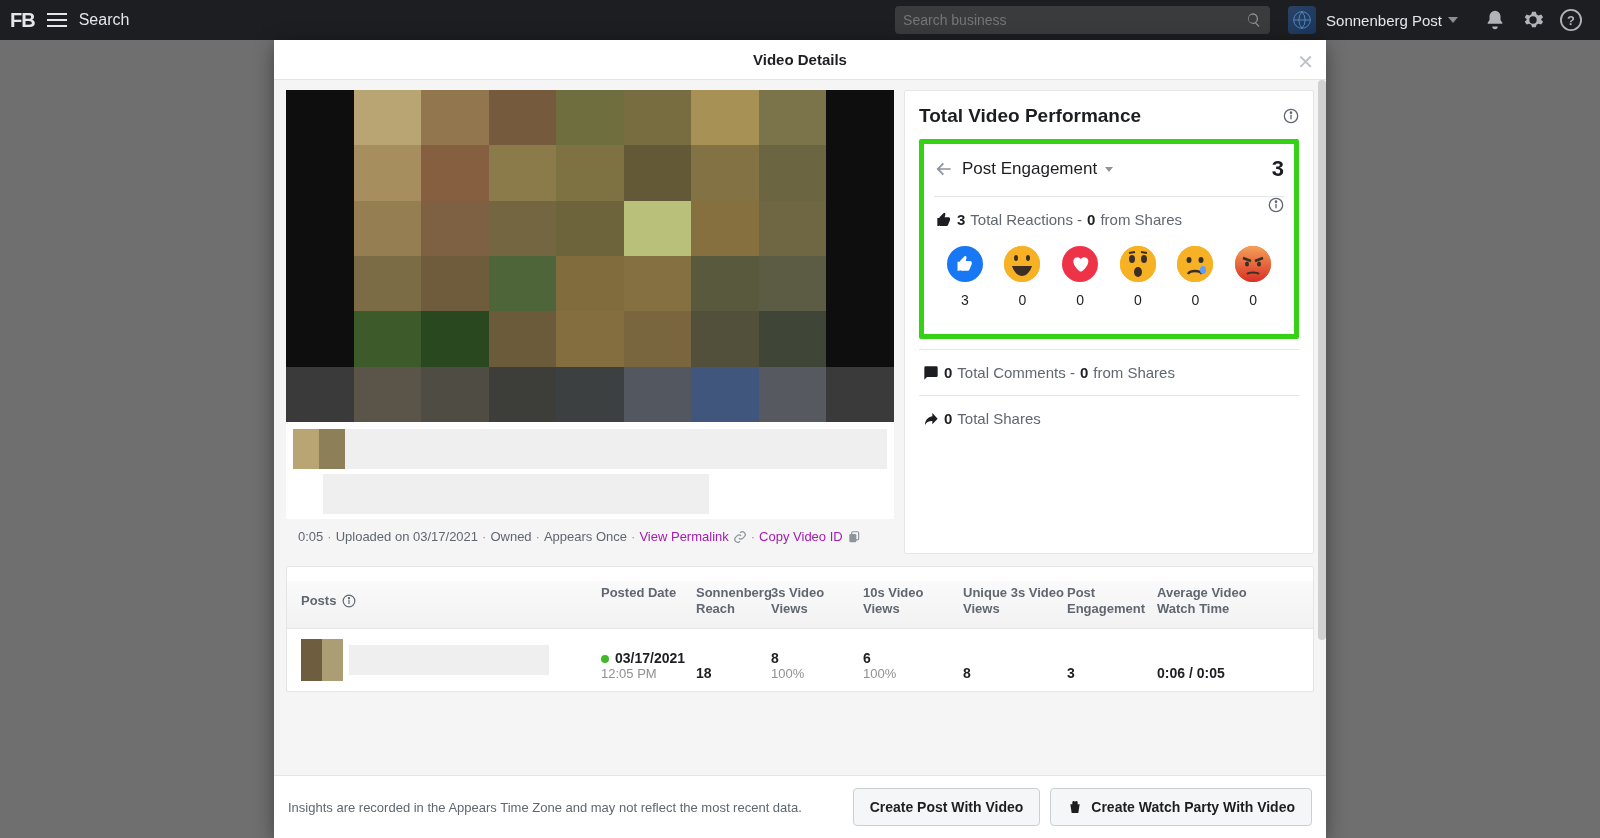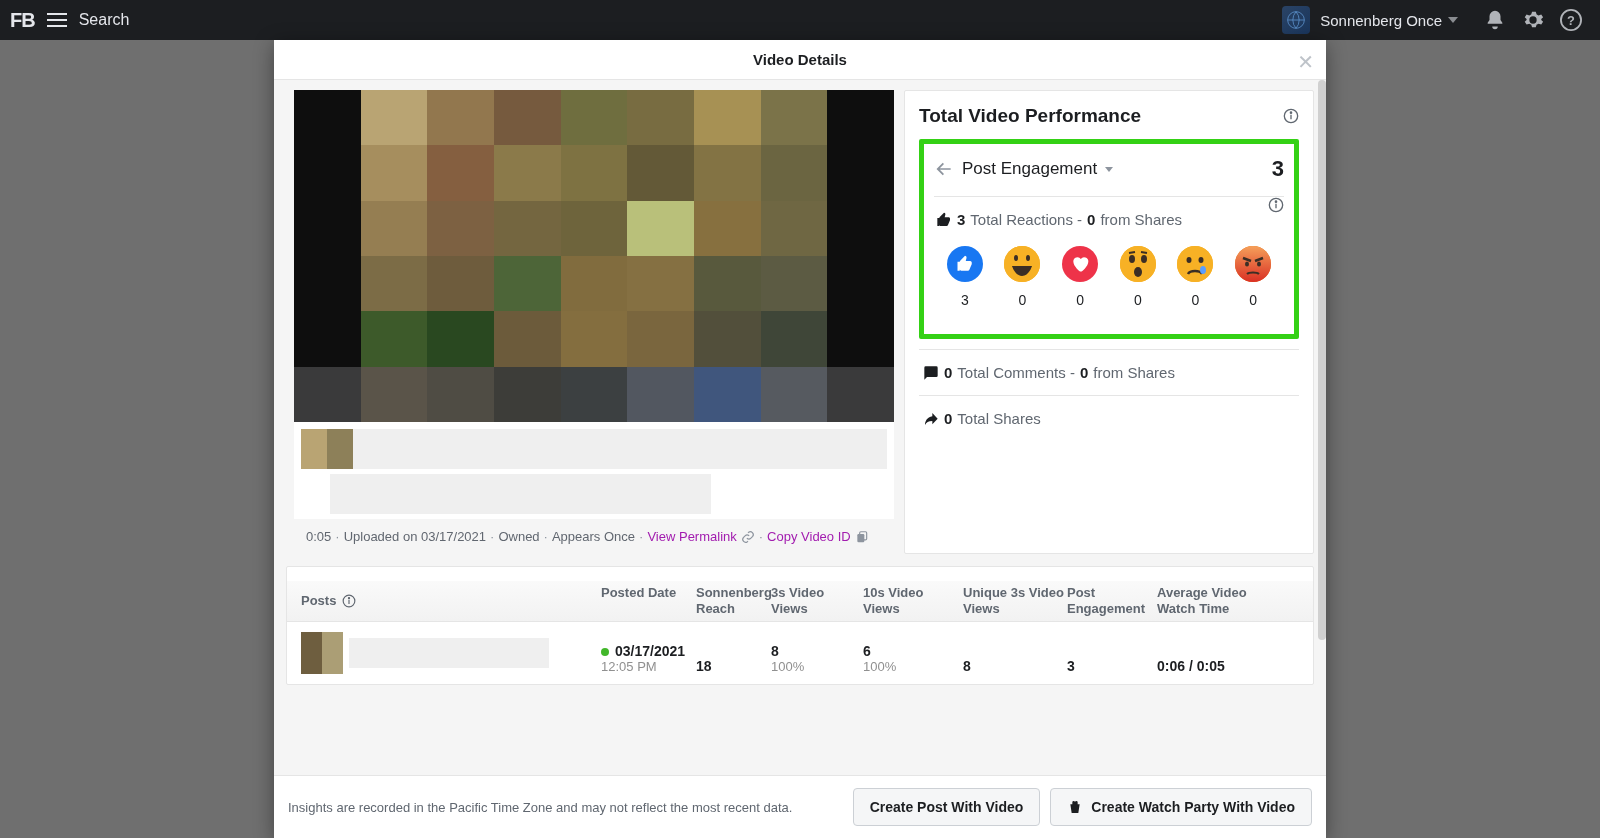--- a/index.html
+++ b/index.html
@@ -16,21 +16,21 @@
 .account-badge { width: 28px; height: 28px; border-radius: 4px; margin: 0 10px 0 18px; background: linear-gradient(135deg, #2a4365, #1a365d); display:flex; align-items:center; justify-content:center;}
 .account-name { font-size: 15px; color: #e4e6eb; margin-right: 6px; }
 .chev-down { width: 0; height: 0; border-left: 5px solid transparent; border-right: 5px solid transparent; border-top: 6px solid #8a8d91; margin-right: 18px; }
 .top-icon { width: 22px; height: 22px; color: #b0b3b8; margin: 0 8px; }
 .modal { position: absolute; top: 40px; left: 50%; transform: translateX(-50%); width: 1052px; background: #f5f5f5; border-radius: 4px 4px 0 0; box-shadow: 0 4px 20px rgba(0,0,0,.4); height: 798px; display: flex; flex-direction: column;}
 .modal-header { background: #fff; border-bottom: 1px solid #e5e5e5; height: 40px; display: flex; align-items: center; justify-content: center; position: relative; }
 .modal-header h2 { font-size: 15px; font-weight: 700; color: #1c1e21; }
 .modal-close { position: absolute; right: 12px; top: 10px; color: #bec3c9; font-size: 20px; cursor: pointer; }
 .modal-body { flex: 1; overflow: hidden; padding: 10px 12px 0 12px; display: flex; flex-direction: column; gap: 12px; position: relative;}
 .upper { display: flex; gap: 10px; }
-.video-area { flex: 1; display: flex; flex-direction: column; margin-left: 8px; }
+.video-area { flex: 1; display: flex; flex-direction: column; }
 .video-thumb { width: 100%; height: 332px; display: grid; grid-template-columns: repeat(9, 1fr); grid-template-rows: repeat(6, 1fr); }
 .redact-rows { background: #fff; padding: 7px 7px 0 7px;}
 .red-row { height: 40px; background: #efefef; margin-bottom: 5px; display:flex;}
 .red-thumb { width:52px; height:100%; display:grid; grid-template-columns:1fr 1fr;}
 .meta-line { padding: 10px 12px; font-size: 13px; color: #616770; display: flex; align-items: center; flex-wrap: wrap; gap: 4px; }
 .meta-sep { color: #8d949e; }
 .meta-link { color: #a21caf; }
 .perf-panel { width: 410px; background: #fff; border: 1px solid #e5e5e5; border-radius: 2px; padding: 14px 14px 0 14px; position: relative;}
 .perf-title-row{display:flex; align-items:center; justify-content:space-between; margin-bottom:12px;}
 .perf-title { font-size: 19px; font-weight: 800; color: #1c1e21; }
@@ -50,21 +50,21 @@
 .react-emoji { width: 36px; height: 36px; border-radius: 50%; display:flex; align-items:center; justify-content:center; font-size:20px;}
 .like-circle { background:#1877f2; color:#fff;}
 .yellow-circle{ background:#f7b125;}
 .red-circle{ background:#ee3349;}
 .angry-circle{ background:#e9710f;}
 .react-count { font-size: 14px; color: #1c1e21;}
 .stat-block { padding: 14px 4px; border-top: 1px solid #e5e5e5; }
 .usage-card { background: #fff; border: 1px solid #e5e5e5; border-radius: 2px; padding: 14px 0 0 0;}
 .usage-title { font-size: 18px; font-weight: 800; color: #1c1e21; padding: 0 14px 10px 14px;}
 .tbl { width: 100%; font-size: 13px; }
-.tbl-head { display: flex; padding: 4px 14px 5px 14px; border-bottom: 1px solid #e5e5e5; background: linear-gradient(#fafafa, #f2f2f2);}
+.tbl-head { display: flex; padding: 4px 14px 12px 14px; border-bottom: 1px solid #e5e5e5; background: linear-gradient(#fafafa, #f2f2f2);}
 .tbl-head > div { color: #606770; font-weight: 600; line-height: 1.2;}
 .tbl-row { display: flex; padding: 10px 14px; align-items: flex-end;}
 .tbl-row > div { color: #1c1e21; font-weight: 600; font-size:14px;}
 .c-posts { width: 300px; display:flex; align-items:center; gap:6px;}
 .c-date { width: 95px; }
 .c-reach { width: 75px; }
 .c-3s { width: 92px; }
 .c-10s { width: 100px; }
 .c-u3s { width: 104px; }
 .c-pe { width: 90px; }
@@ -84,27 +84,33 @@
 
 <div class="topbar">
   <div class="fb-logo">FB</div>
   <div class="hamburger">
       <span></span>
       <span></span>
       <span></span>
     </div>
   <div class="topnav-pages">Search</div>
   <div class="topbar-spacer"></div>
+  <div class="search-wrap">
+    <input type="text" placeholder="Search business" style="">
+    <svg class="search-icon" viewBox="0 0 24 24" fill="currentColor">
+        <path d="M10 2a8 8 0 015.29 14l5 5-1.4 1.4-5-5A8 8 0 1110 2zm0 2a6 6 0 100 12 6 6 0 000-12z"></path>
+      </svg>
+  </div>
   <div class="account-badge">
     <svg width="20" height="20" viewBox="0 0 24 24" fill="none" stroke="#5a8fc9" stroke-width="1">
         <circle cx="12" cy="12" r="10"></circle>
         <path d="M2 12h20M12 2a15 15 0 010 20M12 2a15 15 0 000 20"></path>
       </svg>
   </div>
-  <div class="account-name">Sonnenberg Once</div>
+  <div class="account-name">Sonnenberg Post</div>
   <div class="chev-down"></div>
   <svg class="top-icon" viewBox="0 0 24 24" fill="currentColor">
       <path d="M12 2a6 6 0 00-6 6v4l-2 3v1h16v-1l-2-3V8a6 6 0 00-6-6zm0 20a3 3 0 003-3H9a3 3 0 003 3z"></path>
     </svg>
   <svg class="top-icon" viewBox="0 0 24 24" fill="currentColor">
       <path d="M12 8a4 4 0 100 8 4 4 0 000-8zm9 4l2 2-2 3-3-1a7 7 0 01-2 1l-1 3h-4l-1-3a7 7 0 01-2-1l-3 1-2-3 2-2v-1l-2-2 2-3 3 1a7 7 0 012-1l1-3h4l1 3a7 7 0 012 1l3-1 2 3-2 2v1z"></path>
     </svg>
   <svg class="top-icon" viewBox="0 0 24 24" fill="currentColor">
       <circle cx="12" cy="12" r="11" fill="none" stroke="currentColor" stroke-width="2"></circle>
       <text x="12" y="17" text-anchor="middle" font-size="14" font-weight="bold" fill="currentColor">?</text>
@@ -373,21 +379,21 @@
           <div class="c-3s"><span>8</span><div class="sub">100%</div></div>
           <div class="c-10s"><span>6</span><div class="sub">100%</div></div>
           <div class="c-u3s">8</div>
           <div class="c-pe">3</div>
           <div class="c-wt">0:06 / 0:05</div>
         </div>
       </div>
     </div>
   </div>
   <div class="modal-footer">
-    <div class="footer-text">Insights are recorded in the Pacific Time Zone and may not reflect the most recent data.</div>
+    <div class="footer-text">Insights are recorded in the Appears Time Zone and may not reflect the most recent data.</div>
     <button class="btn">Create Post With Video</button>
     <button class="btn">
       <svg width="16" height="16" viewBox="0 0 24 24" fill="#1c1e21">
           <path d="M5 8h14l-2 13H7zM8 8V5a2 2 0 014 0 2 2 0 014 0v3"></path>
         </svg>
       <span>Create Watch Party With Video</span>
     </button>
   </div>
 </div>
 

